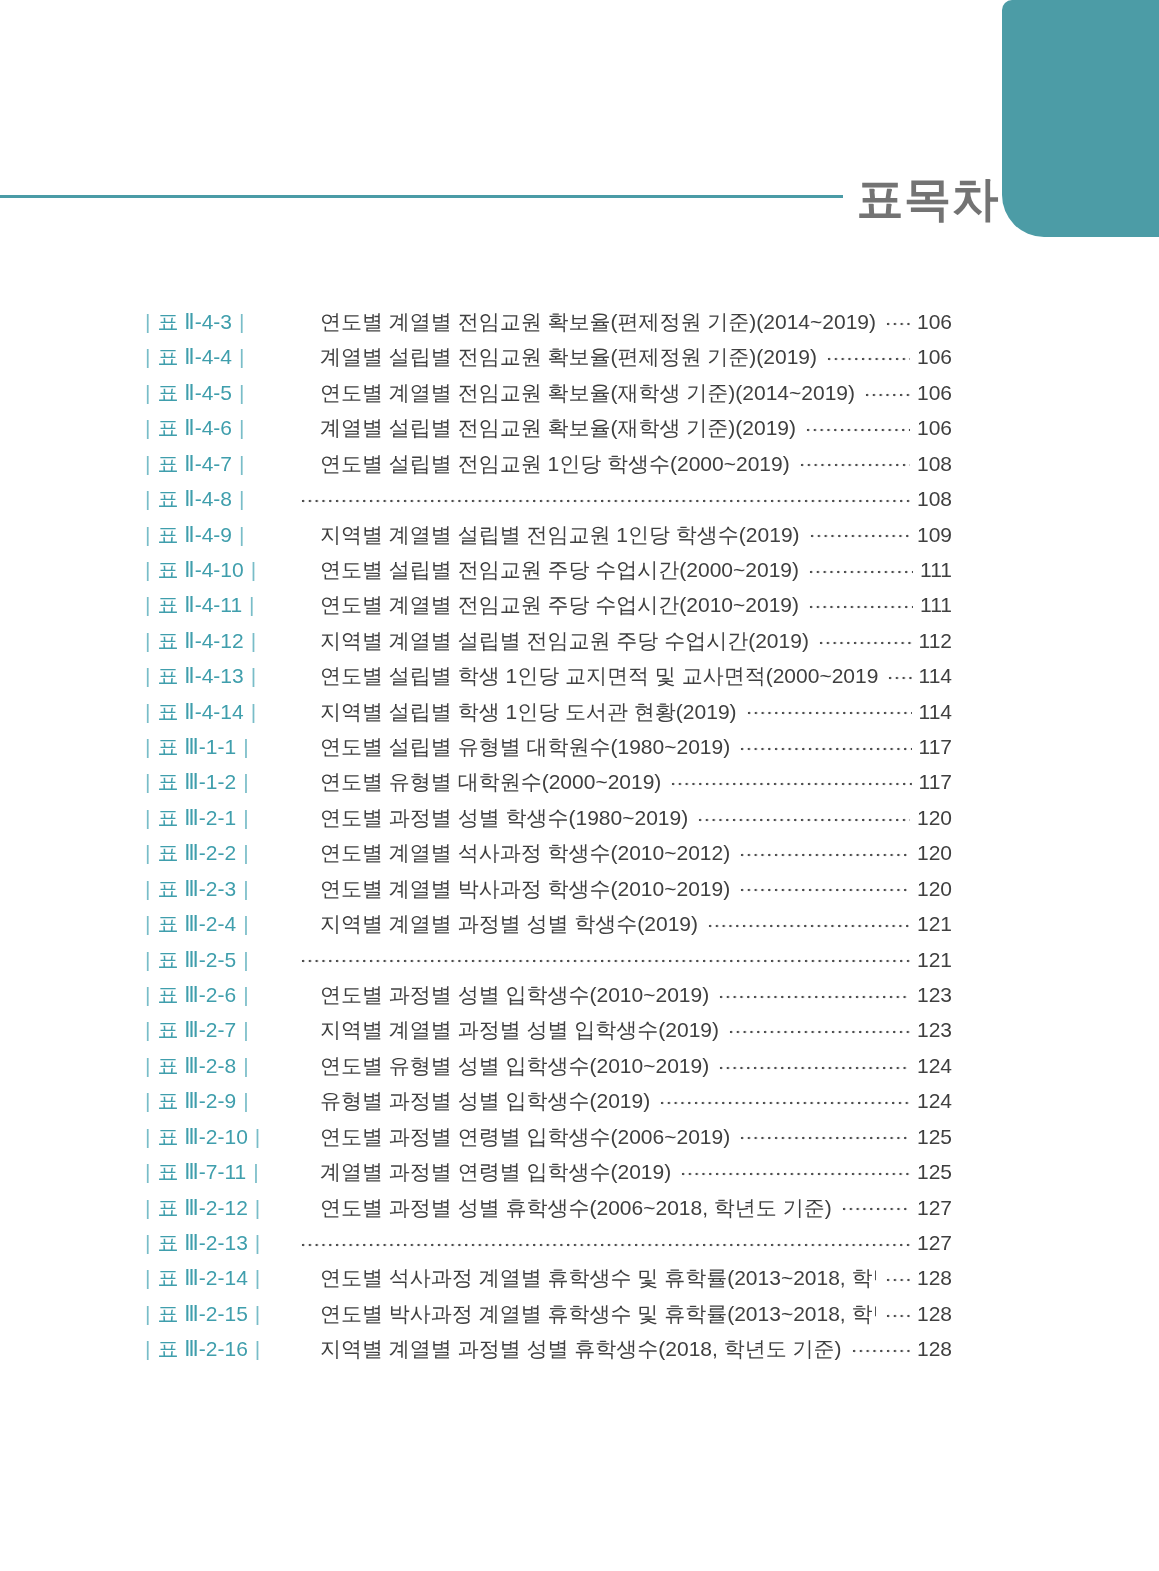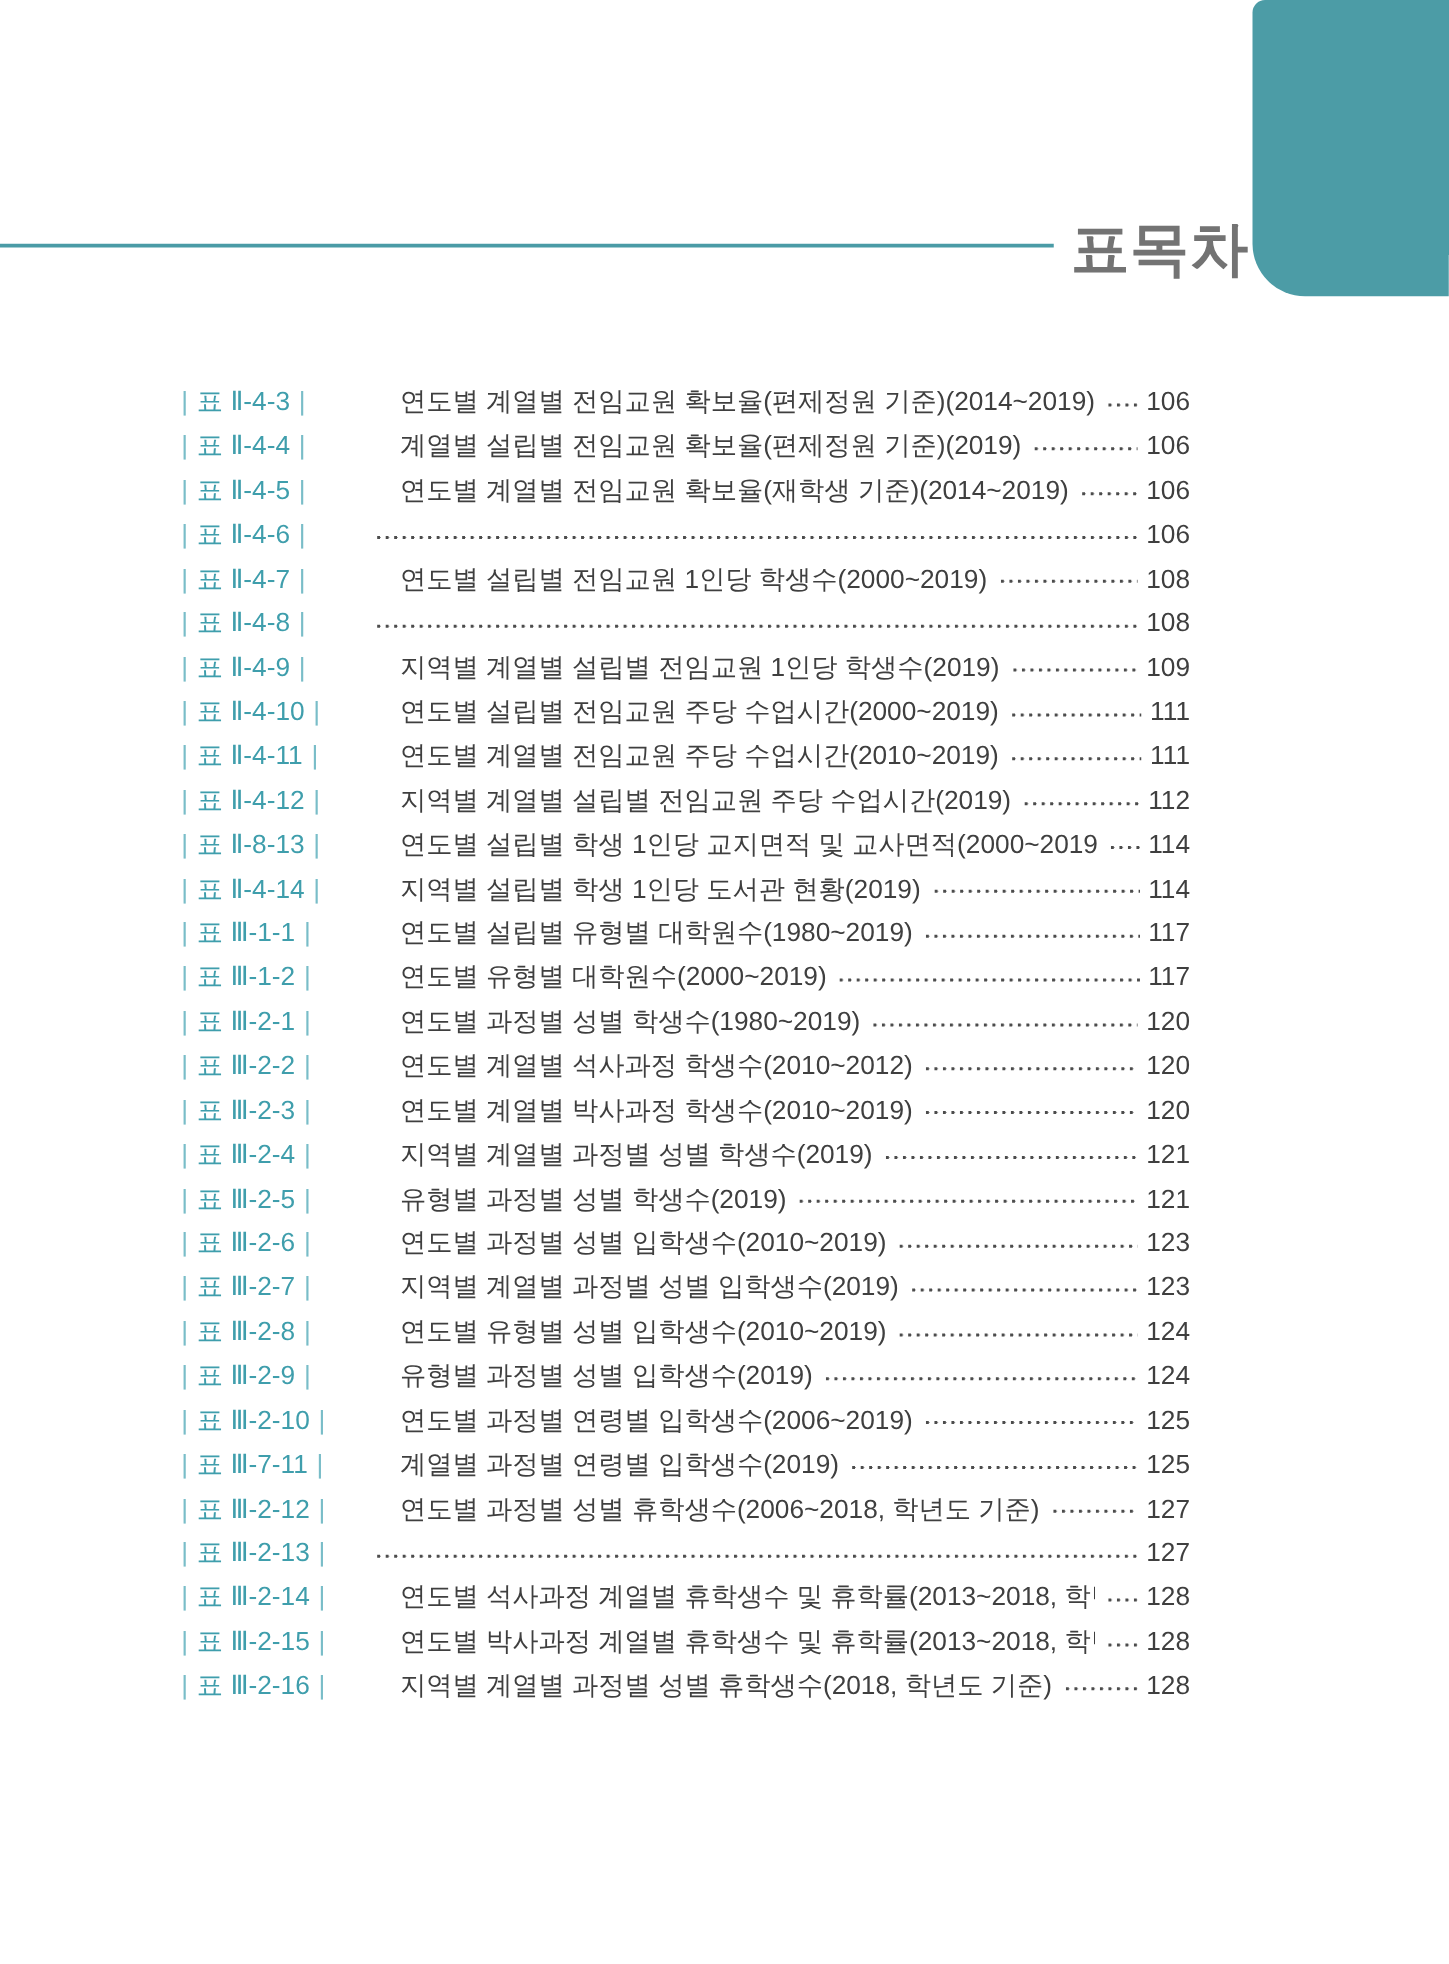--- a/index.html
+++ b/index.html
@@ -102,20 +102,21 @@
 
   <div class="row">
     <span class="label"><span class="bar">|</span><span class="lt">표 Ⅱ-4-5</span><span class="bar">|</span></span>
     <span class="title">연도별 계열별 전임교원 확보율(재학생 기준)(2014~2019)</span>
     <span class="dots"></span>
     <span class="pagenum">106</span>
   </div>
 
   <div class="row">
     <span class="label"><span class="bar">|</span><span class="lt">표 Ⅱ-4-6</span><span class="bar">|</span></span>
+    <span class="title">계열별 설립별 전임교원 확보율(재학생 기준)(2019)</span>
     <span class="dots"></span>
     <span class="pagenum">106</span>
   </div>
 
   <div class="row">
     <span class="label"><span class="bar">|</span><span class="lt">표 Ⅱ-4-7</span><span class="bar">|</span></span>
     <span class="title">연도별 설립별 전임교원 1인당 학생수(2000~2019)</span>
     <span class="dots"></span>
     <span class="pagenum">108</span>
   </div>
@@ -148,21 +149,21 @@
   </div>
 
   <div class="row">
     <span class="label"><span class="bar">|</span><span class="lt">표 Ⅱ-4-12</span><span class="bar">|</span></span>
     <span class="title">지역별 계열별 설립별 전임교원 주당 수업시간(2019)</span>
     <span class="dots"></span>
     <span class="pagenum">112</span>
   </div>
 
   <div class="row">
-    <span class="label"><span class="bar">|</span><span class="lt">표 Ⅱ-8-13</span><span class="bar">|</span></span>
+    <span class="label"><span class="bar">|</span><span class="lt">표 Ⅱ-4-13</span><span class="bar">|</span></span>
     <span class="title">연도별 설립별 학생 1인당 교지면적 및 교사면적(2000~2019)</span>
     <span class="dots"></span>
     <span class="pagenum">114</span>
   </div>
 
   <div class="row">
     <span class="label"><span class="bar">|</span><span class="lt">표 Ⅱ-4-14</span><span class="bar">|</span></span>
     <span class="title">지역별 설립별 학생 1인당 도서관 현황(2019)</span>
     <span class="dots"></span>
     <span class="pagenum">114</span>
@@ -205,21 +206,20 @@
 
   <div class="row">
     <span class="label"><span class="bar">|</span><span class="lt">표 Ⅲ-2-4</span><span class="bar">|</span></span>
     <span class="title">지역별 계열별 과정별 성별 학생수(2019)</span>
     <span class="dots"></span>
     <span class="pagenum">121</span>
   </div>
 
   <div class="row">
     <span class="label"><span class="bar">|</span><span class="lt">표 Ⅲ-2-5</span><span class="bar">|</span></span>
-    <span class="title">유형별 과정별 성별 학생수(2019)</span>
     <span class="dots"></span>
     <span class="pagenum">121</span>
   </div>
 
   <div class="row">
     <span class="label"><span class="bar">|</span><span class="lt">표 Ⅲ-2-6</span><span class="bar">|</span></span>
     <span class="title">연도별 과정별 성별 입학생수(2010~2019)</span>
     <span class="dots"></span>
     <span class="pagenum">123</span>
   </div>

